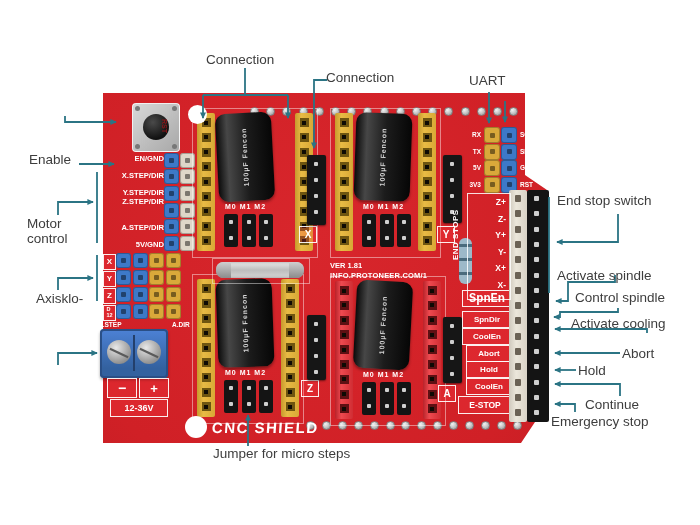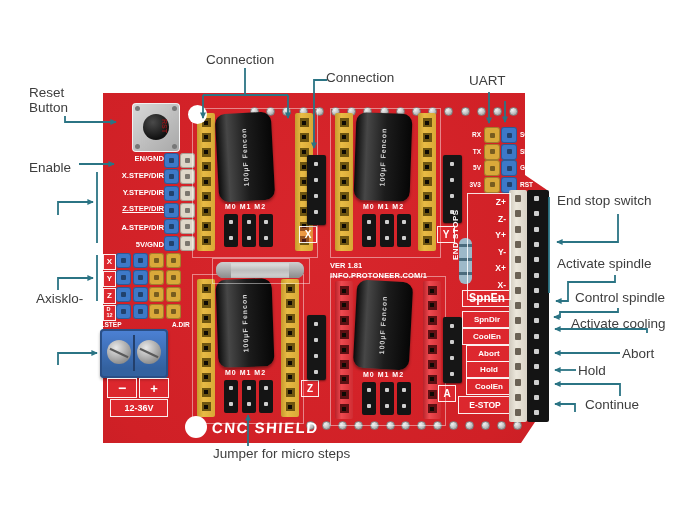--- a/index.html
+++ b/index.html
@@ -82,21 +82,21 @@
       <div class="pad" style="position: absolute; left: 417.3px; top: 421px;"></div>
       <div class="pad" style="position: absolute; left: 433.2px; top: 421px;"></div>
       <div class="pad" style="position: absolute; left: 449.1px; top: 421px;"></div>
       <div class="pad" style="position: absolute; left: 465px; top: 421px;"></div>
       <div class="pad" style="position: absolute; left: 480.9px; top: 421px;"></div>
       <div class="pad" style="position: absolute; left: 496.8px; top: 421px;"></div>
       <div class="pad" style="position: absolute; left: 512.7px; top: 421px;"></div>
       <div class="slk" style="position: absolute; left: 104px; top: 155px; width: 60px; text-align: right; font-size: 7.6px;">EN/GND</div>
       <div class="slk" style="position: absolute; left: 104px; top: 172.2px; width: 60px; text-align: right; font-size: 7.6px;">X.STEP/DIR</div>
       <div class="slk" style="position: absolute; left: 104px; top: 189.4px; width: 60px; text-align: right; font-size: 7.6px;">Y.STEP/DIR</div>
-      <div class="slk" style="position: absolute; left: 104px; top: 205px; width: 60px; text-align: right; font-size: 7.6px; text-decoration: underline;">Z.STEP/DIR</div>
+      <div class="slk" style="position: absolute; left: 104px; top: 198px; width: 60px; text-align: right; font-size: 7.6px;">Z.STEP/DIR</div>
       <div class="slk" style="position: absolute; left: 104px; top: 223.8px; width: 60px; text-align: right; font-size: 7.6px;">A.STEP/DIR</div>
       <div class="slk" style="position: absolute; left: 104px; top: 241px; width: 60px; text-align: right; font-size: 7.6px;">5V/GND</div>
       <div class="cap" style="position: absolute; left: 164px; top: 152.5px; width: 15px; height: 15px;"></div>
       <div class="cap cream" style="position: absolute; left: 180px; top: 152.5px; width: 15px; height: 15px;"></div>
       <div class="cap" style="position: absolute; left: 164px; top: 169.2px; width: 15px; height: 15px;"></div>
       <div class="cap cream" style="position: absolute; left: 180px; top: 169.2px; width: 15px; height: 15px;"></div>
       <div class="cap" style="position: absolute; left: 164px; top: 185.9px; width: 15px; height: 15px;"></div>
       <div class="cap cream" style="position: absolute; left: 180px; top: 185.9px; width: 15px; height: 15px;"></div>
       <div class="cap" style="position: absolute; left: 164px; top: 202.6px; width: 15px; height: 15px;"></div>
       <div class="cap cream" style="position: absolute; left: 180px; top: 202.6px; width: 15px; height: 15px;"></div>
@@ -588,24 +588,25 @@
       <polyline points="576,370 555,370" marker-end="url(#ah)"></polyline>
       <polyline points="620,396 620,384 555,384" marker-end="url(#ah)"></polyline>
       <polyline points="575,412 575,404 555,404" marker-end="url(#ah)"></polyline>
       <polyline points="248,446 248,415" marker-end="url(#ah)"></polyline>
     </g>
   </svg>
 
   <div class="callout" style="left:206px;top:52px;">Connection</div>
   <div class="callout" style="left:326px;top:70px;">Connection</div>
   <div class="callout" style="left:469px;top:73px;">UART</div>
-  <div class="callout" style="left:29px;top:85px;width:52px;">Reset Button</div>
-  <div class="callout" style="left:29px;top:160px;">Enable</div>
+  <div class="callout" style="left:29px;top:152px;">Enable</div>
+  <div class="callout" style="left:27px;top:216px;width:54px;">Motor control</div>
   <div class="callout" style="left:36px;top:291px;">Axisklo-</div>
   <div class="callout" style="left:557px;top:193px;">End stop switch</div>
-  <div class="callout" style="left:557px;top:256px;">Activate spindle</div>
+  <div class="callout" style="left:557px;top:268px;">Activate spindle</div>
   <div class="callout" style="left:575px;top:290px;">Control spindle</div>
   <div class="callout" style="left:571px;top:316px;">Activate cooling</div>
   <div class="callout" style="left:622px;top:346px;">Abort</div>
   <div class="callout" style="left:578px;top:363px;">Hold</div>
   <div class="callout" style="left:585px;top:397px;">Continue</div>
+  <div class="callout" style="left:551px;top:414px;">Emergency stop</div>
   <div class="callout" style="left:213px;top:446px;">Jumper for micro steps</div>
 </div>
 
 </body></html>

